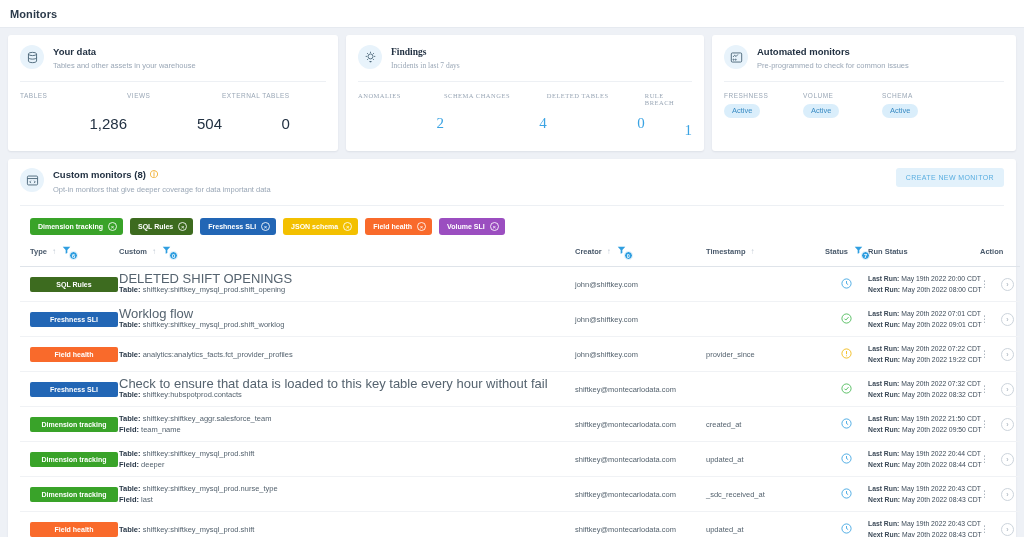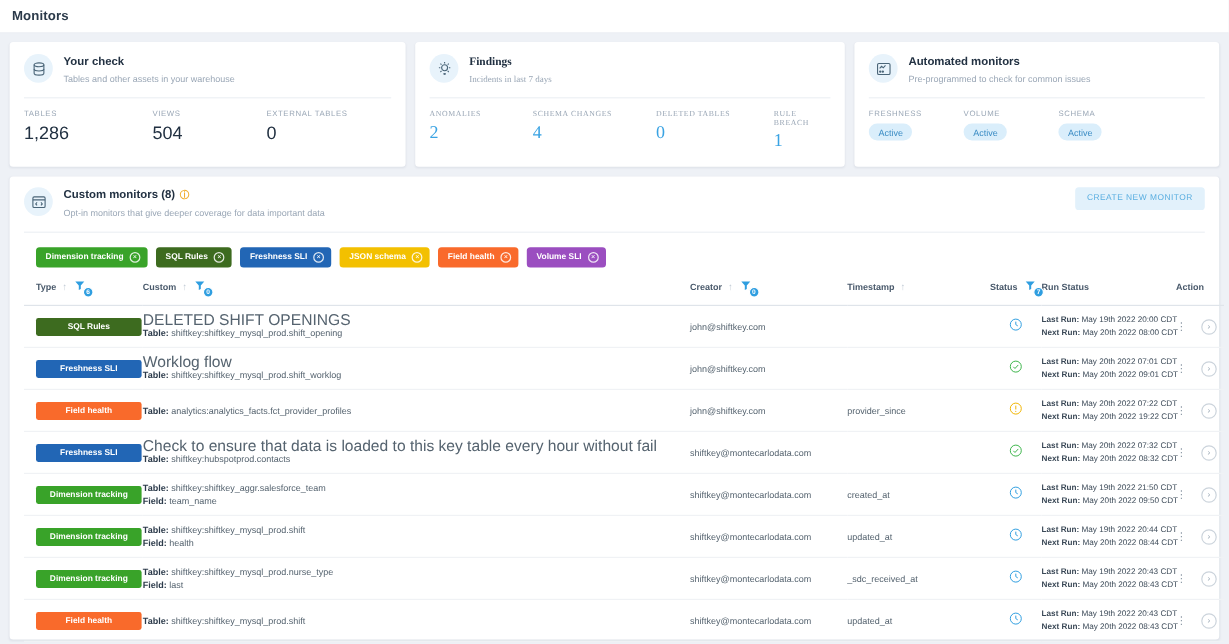--- a/index.html
+++ b/index.html
@@ -41,21 +41,21 @@
   }
   .card-icon svg { display: block; }
   .card-titles { padding-top: 1px; }
   .card-title { font-size: 9.5px; font-weight: bold; color: #223142; line-height: 12px; }
   .card-sub { font-size: 7.5px; color: #9aa7b6; line-height: 12px; margin-top: 2px; }
   .card-div { border-top: 1px solid #edf0f4; }
 
   .metrics { display: flex; padding-top: 10px; }
   .metric { }
   .metric-label { font-size: 6.5px; letter-spacing: .5px; color: #9aa7b6; text-transform: uppercase; }
-  .metric-value { font-size: 15px; font-weight: normal; color: #223142; margin-top: 4px; line-height: 17px; }
+  .metric-value { font-size: 15px; font-weight: normal; color: #223142; margin-top: 16px; line-height: 17px; text-align: right; }
   .metric-value.blue { color: #3aa3e3; }
 
   .your-data .metric:nth-child(1) { width: 107px; }
   .your-data .metric:nth-child(2) { width: 95px; }
   .findings .metric:nth-child(1) { width: 92px; }
   .findings .metric:nth-child(2) { width: 110px; }
   .findings .metric:nth-child(3) { width: 105px; }
   .automated .metric:nth-child(1) { width: 79px; }
   .automated .metric:nth-child(2) { width: 79px; }
 
@@ -161,21 +161,21 @@
     <div class="card your-data">
       <div class="card-head">
         <div class="card-icon">
           <svg width="13" height="13" viewBox="0 0 24 24" fill="none" stroke="#4a6578" stroke-width="1.7">
             <ellipse cx="12" cy="5.5" rx="7.5" ry="3"></ellipse>
             <path d="M4.5 5.5v13c0 1.7 3.4 3 7.5 3s7.5-1.3 7.5-3v-13"></path>
             <path d="M4.5 12c0 1.7 3.4 3 7.5 3s7.5-1.3 7.5-3"></path>
           </svg>
         </div>
         <div class="card-titles">
-          <div class="card-title">Your check</div>
+          <div class="card-title">Your data</div>
           <div class="card-sub">Tables and other assets in your warehouse</div>
         </div>
       </div>
       <div class="card-div"></div>
       <div class="metrics">
         <div class="metric">
           <div class="metric-label">TABLES</div>
           <div class="metric-value">1,286</div>
         </div>
         <div class="metric">
@@ -526,21 +526,21 @@
                 <span class="chevron-btn">›</span>
               </div>
             </td>
           </tr>
           <tr>
             <td>
               <span class="type-badge" style="background:#39a329">Dimension tracking</span>
             </td>
             <td>
               <div class="det-table"><b class="tl">Table:</b> <span class="tv">shiftkey:shiftkey_mysql_prod.shift</span></div>
-              <div class="det-table"><b class="fl">Field:</b> <span class="fv">health</span></div>
+              <div class="det-table"><b class="fl">Field:</b> <span class="fv">deeper</span></div>
             </td>
             <td>
               <div class="creator">shiftkey@montecarlodata.com</div>
             </td>
             <td>
               <div class="timestamp">updated_at</div>
             </td>
             <td class="status-cell"><span><svg width="11" height="11" viewBox="0 0 24 24" fill="none" stroke="#2f9ee0" stroke-width="1.8">
                   <circle cx="12" cy="12" r="10"></circle>
                   <path d="M12 6.6V12l3.6 2.4"></path>

